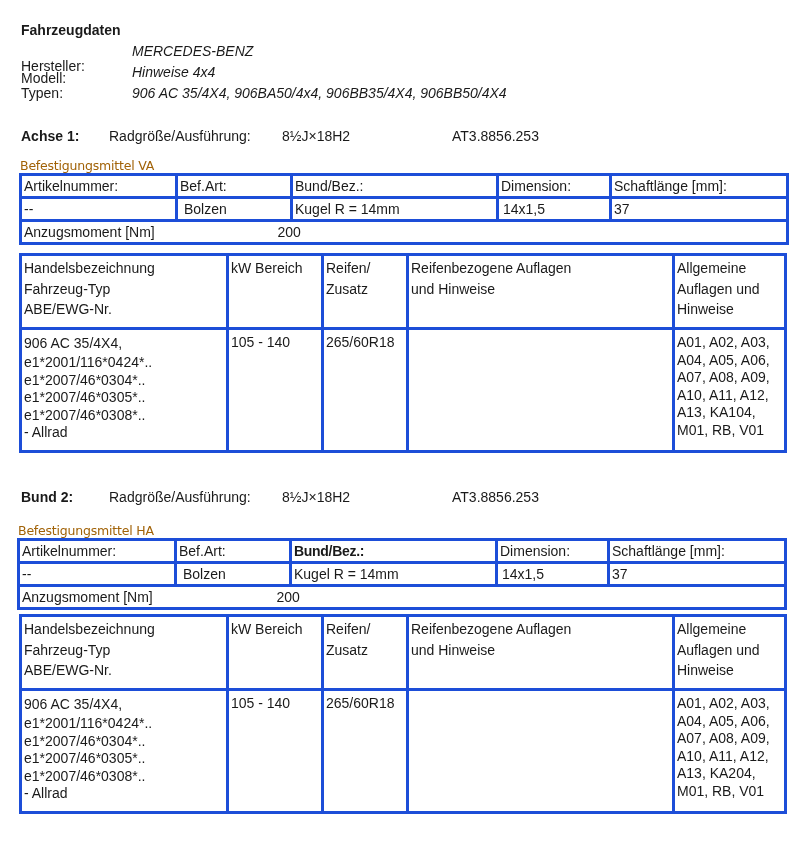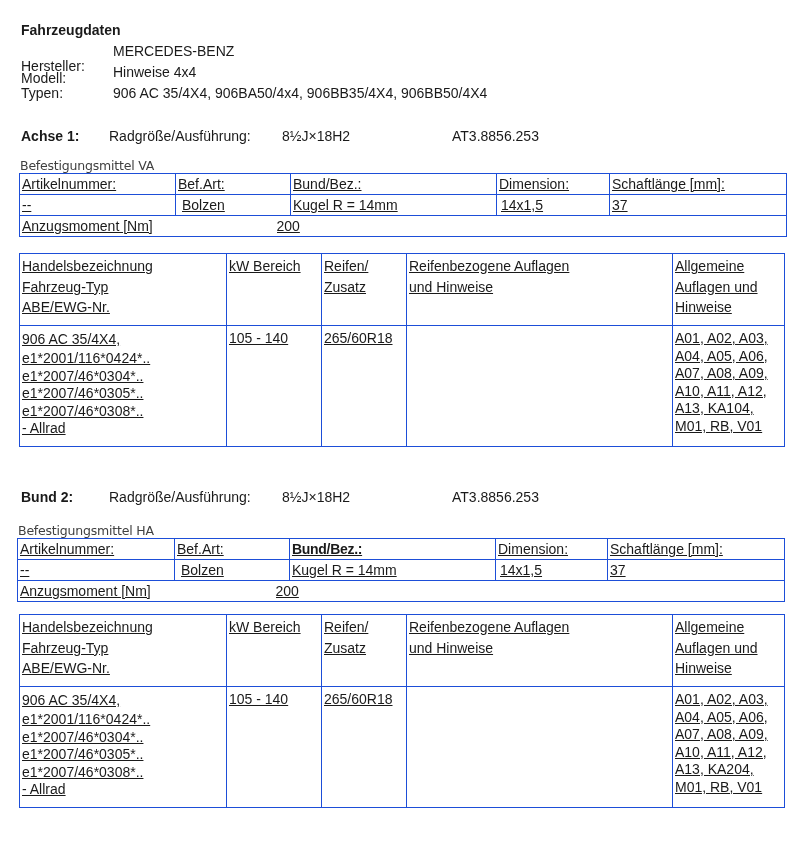--- a/index.html
+++ b/index.html
@@ -1,26 +1,26 @@
 <!DOCTYPE html>
 <html><head>
   <meta charset="utf-8">
   <style>
     html, body { margin: 0; padding: 0; background: #ffffff; }
     body { width: 800px; height: 846px; position: relative; overflow: hidden;
            font-family: "Liberation Sans", sans-serif; color: #1a1a1a; font-size: 14px; }
     .abs { position: absolute; white-space: nowrap; text-align: right; }
     .title { font-weight: bold; font-size: 14px; }
     .kv-label { left: 21px; }
-    .kv-value { left: 113px; }
+    .kv-value { left: 132px; font-style: italic; }
     .axle-label { font-weight: bold; font-size: 14px; }
-    .caption { font-family: "DejaVu Sans", sans-serif; font-size: 12.5px; color: #404040; letter-spacing: -0.2px; }
+    .caption { font-family: "DejaVu Sans", sans-serif; font-size: 12.5px; color: #a16207; letter-spacing: -0.2px; }
 
     table { border-collapse: collapse; position: absolute; table-layout: fixed; }
-    td { border: 1px solid #1d4ed8; padding: 0 2px; vertical-align: top; font-size: 14px; line-height: 20px; white-space: nowrap; overflow: hidden; text-decoration: underline; }
+    td { border: 3px solid #1d4ed8; padding: 0 2px; vertical-align: top; font-size: 14px; line-height: 20px; white-space: nowrap; overflow: hidden; }
     .small td { height: 20px; }
     .big td { padding: 2px 2px; line-height: 20.5px; }
     .big .hdr td { height: 67px; }
     .big .body td { height: 114px; }
     .big .body .dense { line-height: 17.5px; padding-top: 4px; }
     .big td.gray-left { border-left-color: #777; }
     .bold { font-weight: bold; }
     .lines span { display: block; }
   </style>
 </head>

